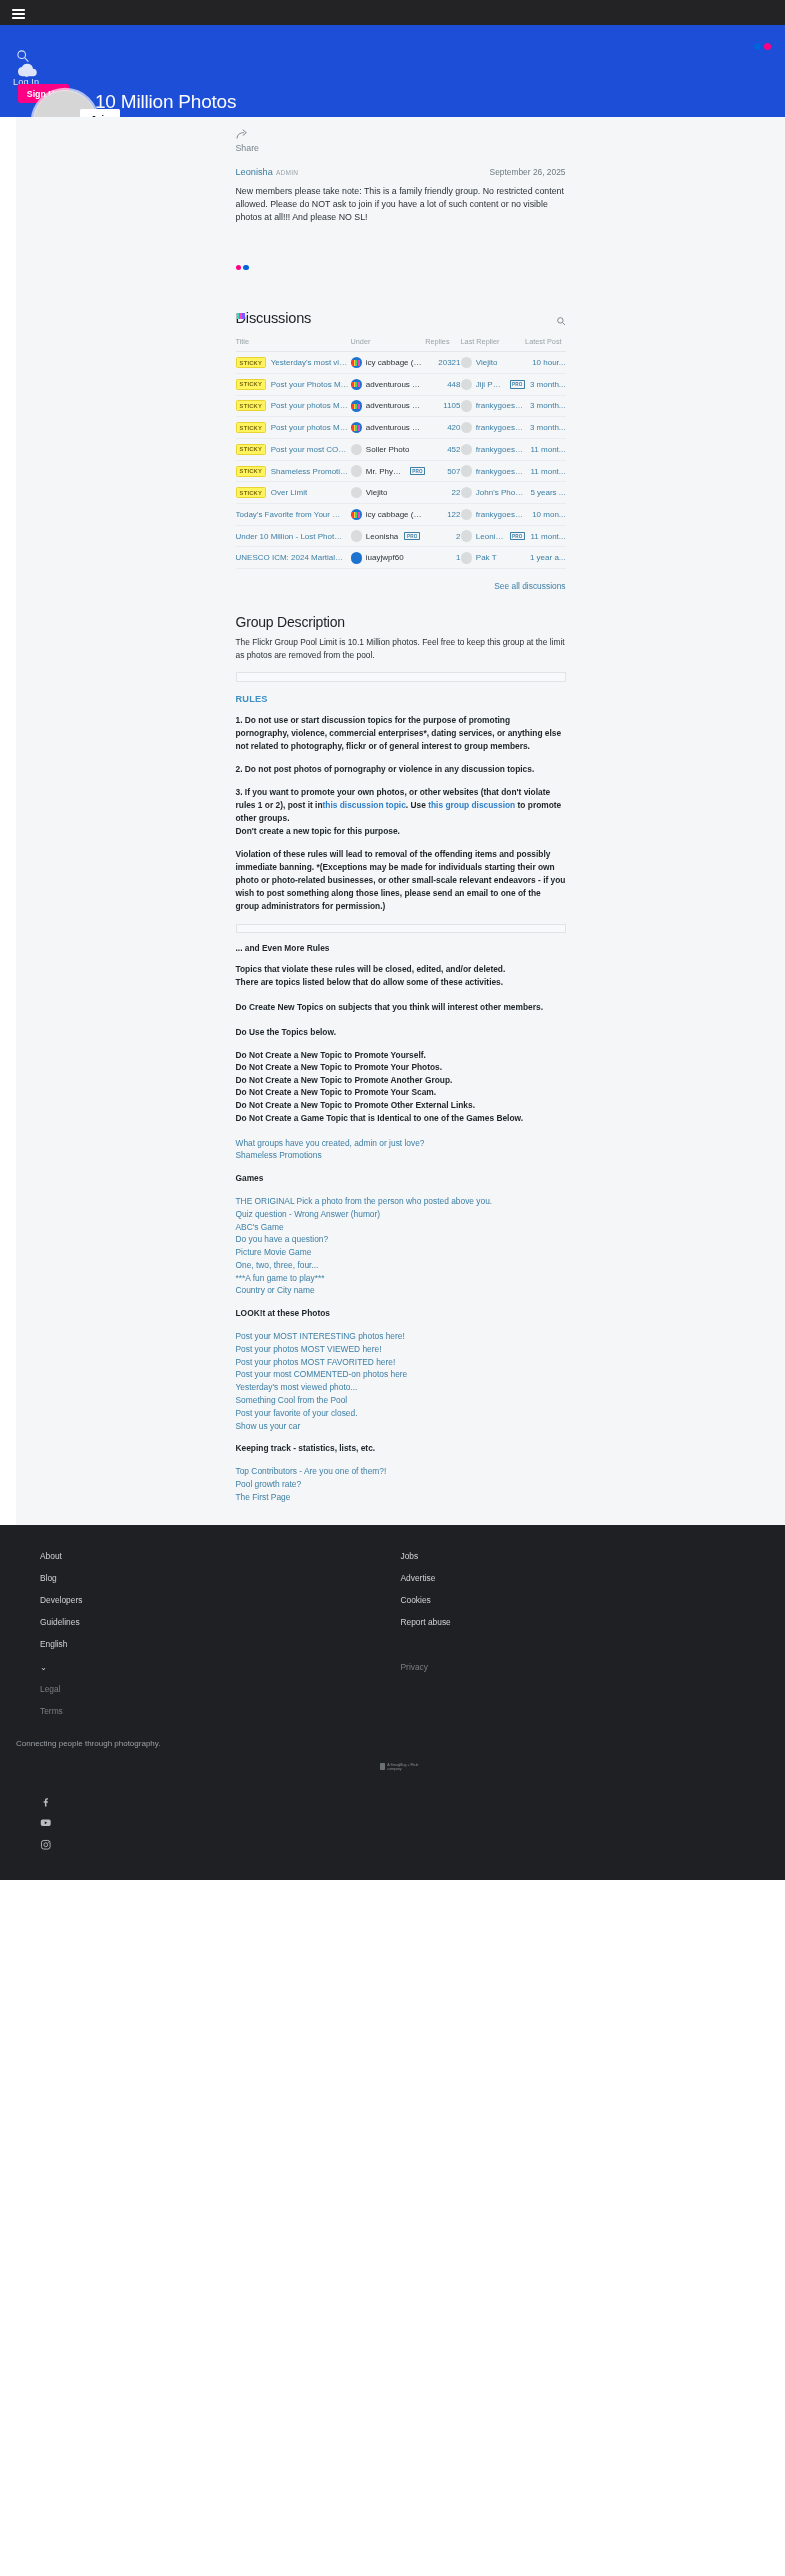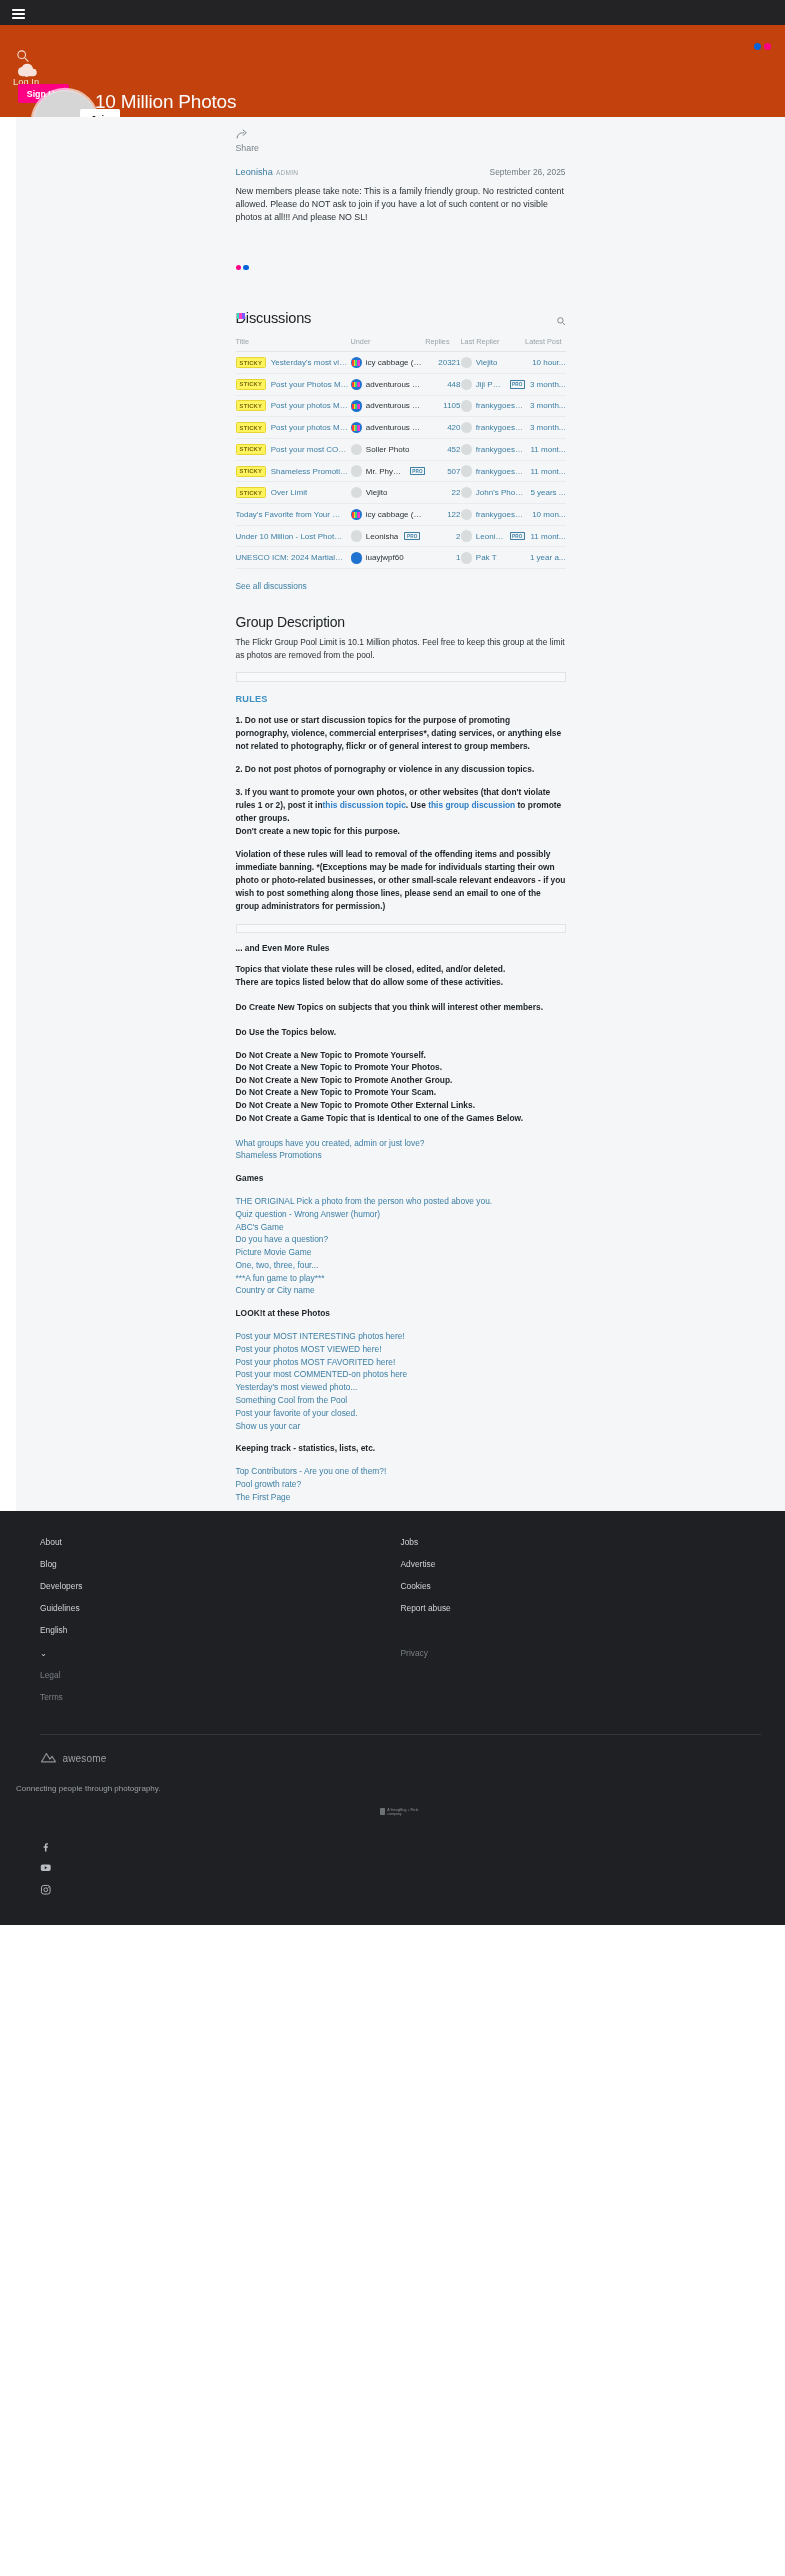--- a/index.html
+++ b/index.html
@@ -23,21 +23,21 @@
     width: 13px; height: 10px;
     display: flex; flex-direction: column; justify-content: space-between;
     cursor: pointer;
   }
   .hamburger i { display:block; height: 1.9px; background:#fff; border-radius: 0.8px; }
 
   
   .hero {
     position: relative;
     height: 92px;
-    background: #c2410c;
+    background: #1d4ed8;
     overflow: hidden;
   }
   .hero-dots {
     position: absolute;
     right: 14px; top: 18.4px;
     display: flex; gap: 3.1px;
   }
   .hero-dots span { width: 7px; height: 7px; border-radius: 50%; display:block; }
   .dot-blue { background: #0063DC; }
   .dot-pink { background: #FF0084; }
@@ -79,21 +79,21 @@
   .hero-join {
     position: absolute; left: 80px; top: 84px;
     background: #fff; color: #1a1a1a;
     border: none; padding: 5.4px 10.7px;
     font-size: 9.2px; font-weight: 700;
     border-radius: 1.5px; cursor: pointer;
     font-family: "Liberation Sans", sans-serif;
   }
 
   
-  .page { background: #f4f6f7; padding-bottom: 7px; margin-left: 16px; }
+  .page { background: #f4f6f7; padding-bottom: 21px; margin-left: 16px; }
   .content {
     width: 330px;
     margin: 0 auto;
     position: relative;
   }
   .share-block { padding-top: 10.7px; }
   .share-icon { color: #6a757c; }
   .share-label { font-size: 8.8px; color: #78838a; margin-top: 0.8px; }
 
   .admin-row {
@@ -184,21 +184,21 @@
   .who-name.link { color: #3d7fa6; }
   .pro {
     display:inline-block; border:0.8px solid #3d7fa6; color:#3d7fa6;
     font-size: 4.6px; font-weight: 700; padding: 0.8px 1.5px; border-radius: 0.8px;
     letter-spacing: 0.2px; margin-left: 2.3px; vertical-align: middle;
   }
   td.cell-replies { text-align: right; padding-right: 4.6px; color: #3d7fa6; }
   td.cell-latest { text-align: right; color: #3d7fa6; white-space: nowrap;
                    overflow: hidden; text-overflow: ellipsis; }
   .see-all {
-    display:block; text-align: left; margin-top: 12.3px;
+    display:block; text-align: right; margin-top: 12.3px;
     font-size: 8.4px; color: #3d7fa6; text-decoration: none;
   }
 
   
   .gd-wrap { margin-top: 23px; }
   .gd-title { font-size: 14px; font-weight: 400; color: #1c2024; letter-spacing:-0.2px; }
   .gd-lead { margin-top: 6.1px; font-size: 8.4px; line-height: 1.5; color: #2b3238; }
   .rule-box {
     margin-top: 10.7px; height: 9.2px;
     background: #f7f9fa; border: 0.8px solid #dfe4e7;
@@ -614,28 +614,20 @@
     <div class="f-col" id="f-col2">
         <a href="#" class="">Jobs</a>
         <a href="#" class="">Advertise</a>
         <a href="#" class="">Cookies</a>
         <a href="#" class="">Report abuse</a>
         <span>&nbsp;</span>
         <a href="#" class="muted">Privacy</a>
       </div>
   </div>
 
-  <div class="f-brand">
-    <span>
-      <svg width="17" height="14" viewBox="0 0 24 20" fill="none" stroke="#8b9096" stroke-width="1.6" stroke-linejoin="round">
-        <path d="M2 17L9 5l5 8 3-4 5 8z"></path>
-      </svg>
-    </span>
-    <span class="f-brand-text">awesome</span>
-  </div>
 
   <div class="f-tagline">Connecting people through photography.</div>
 
   <div class="f-smugmug">
     <span class="sq"></span>
     <span class="sm-text">A SmugMug + Flickr company</span>
   </div>
 
   <div class="f-social">
     <div class="si">

